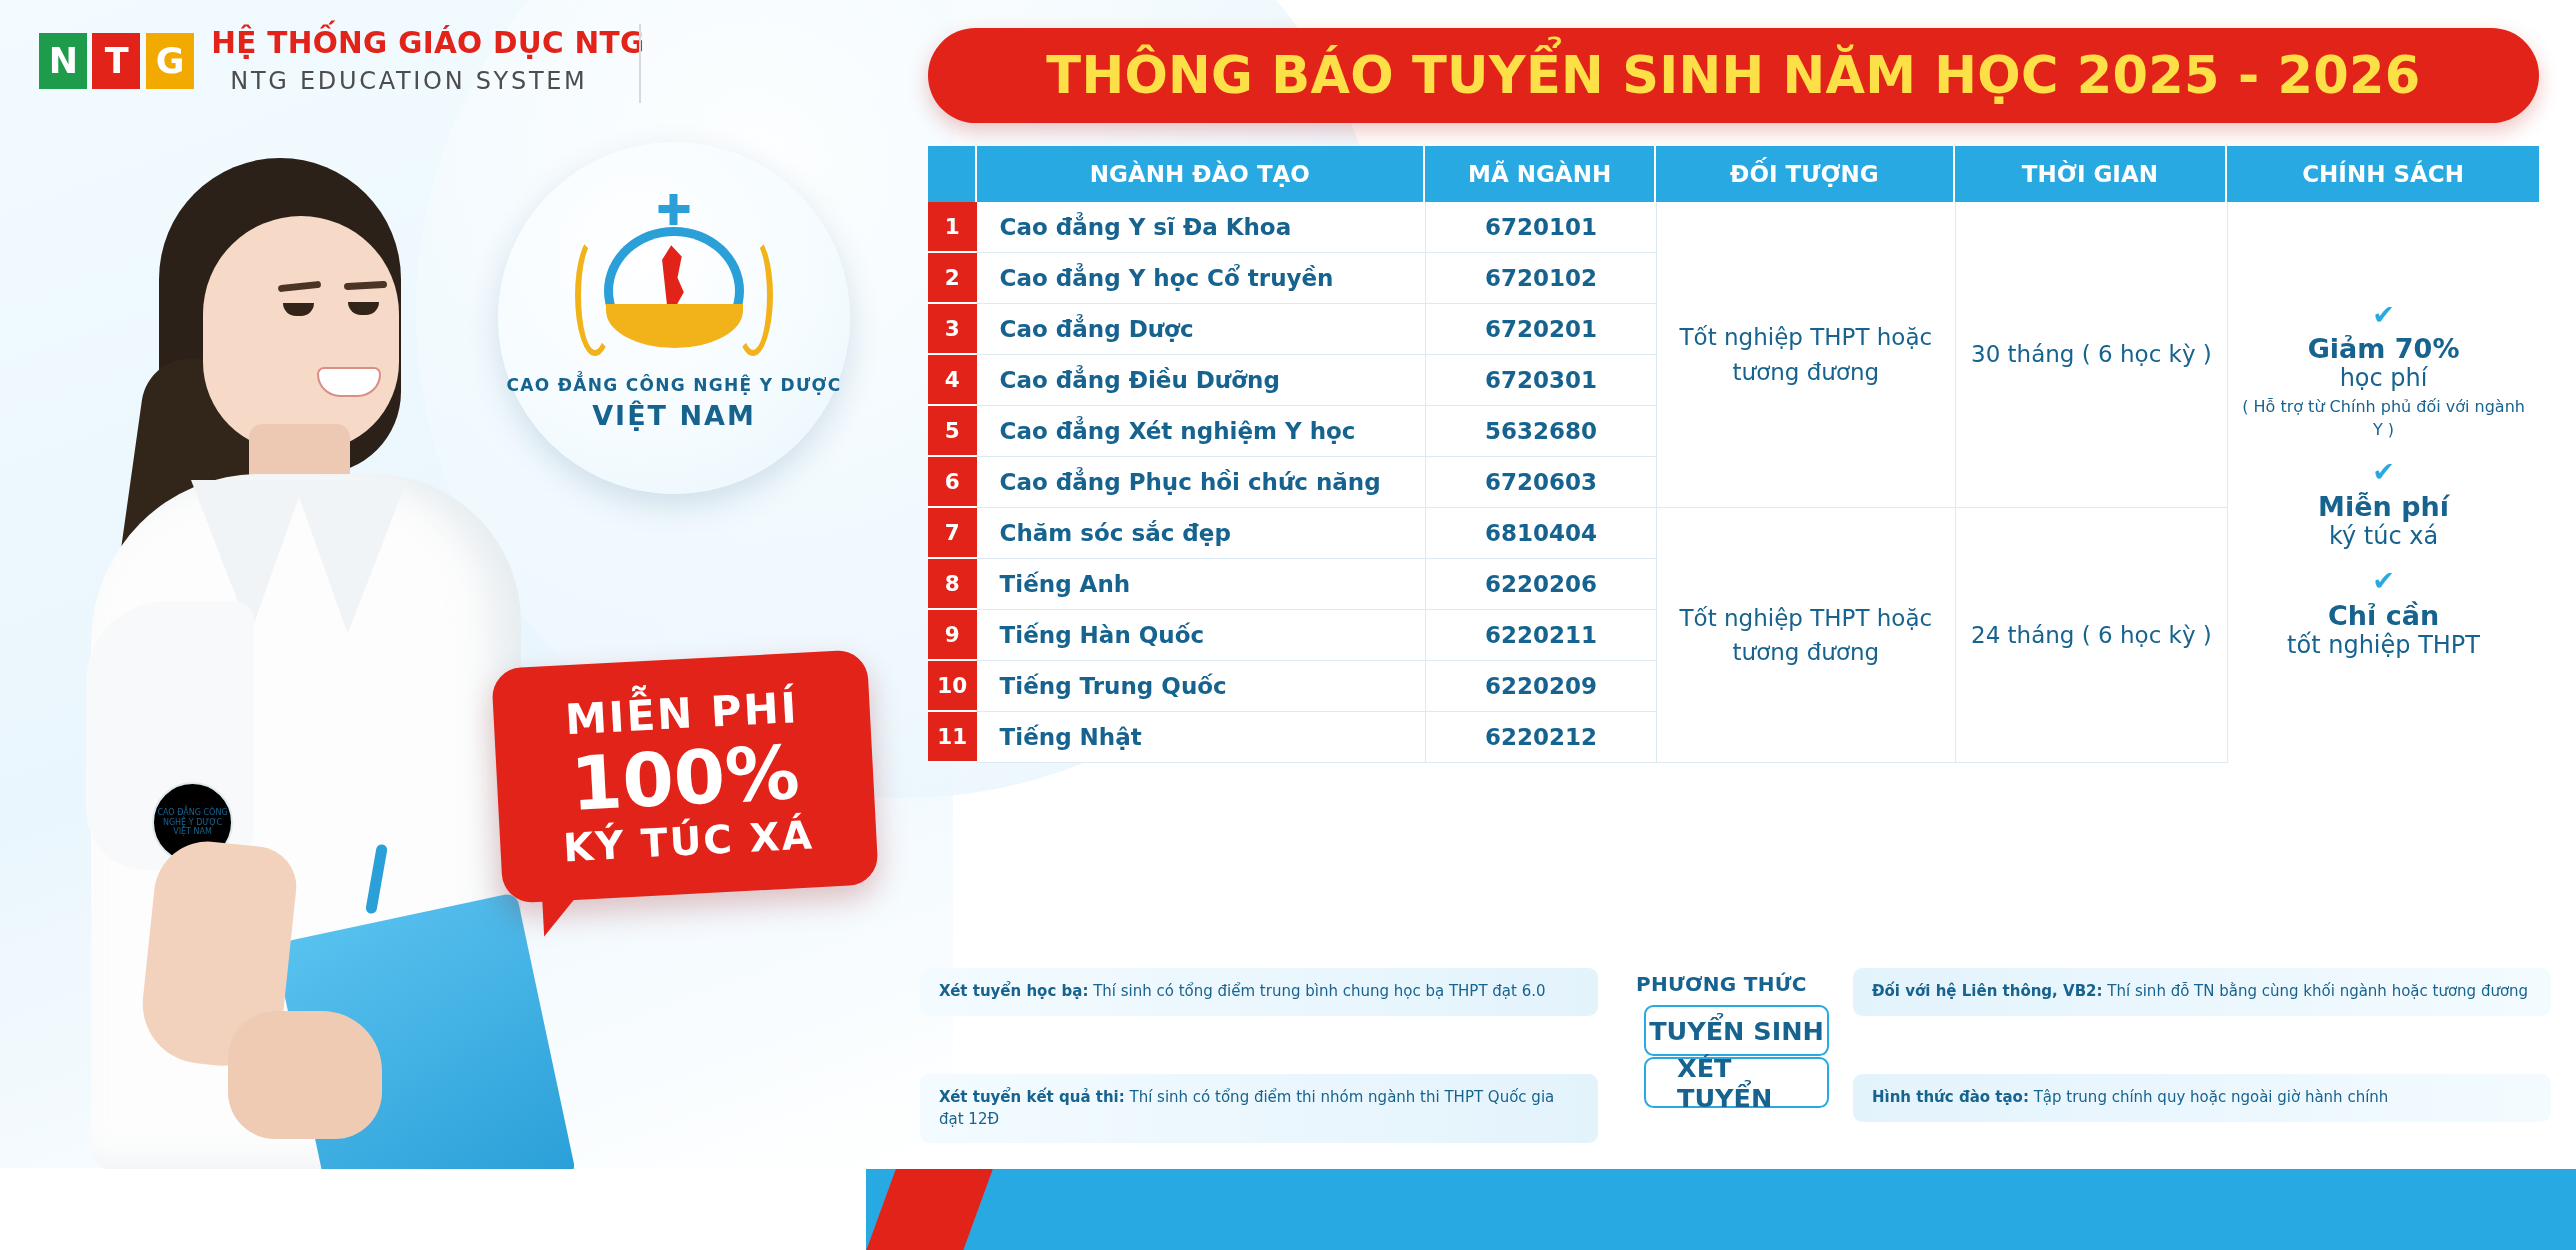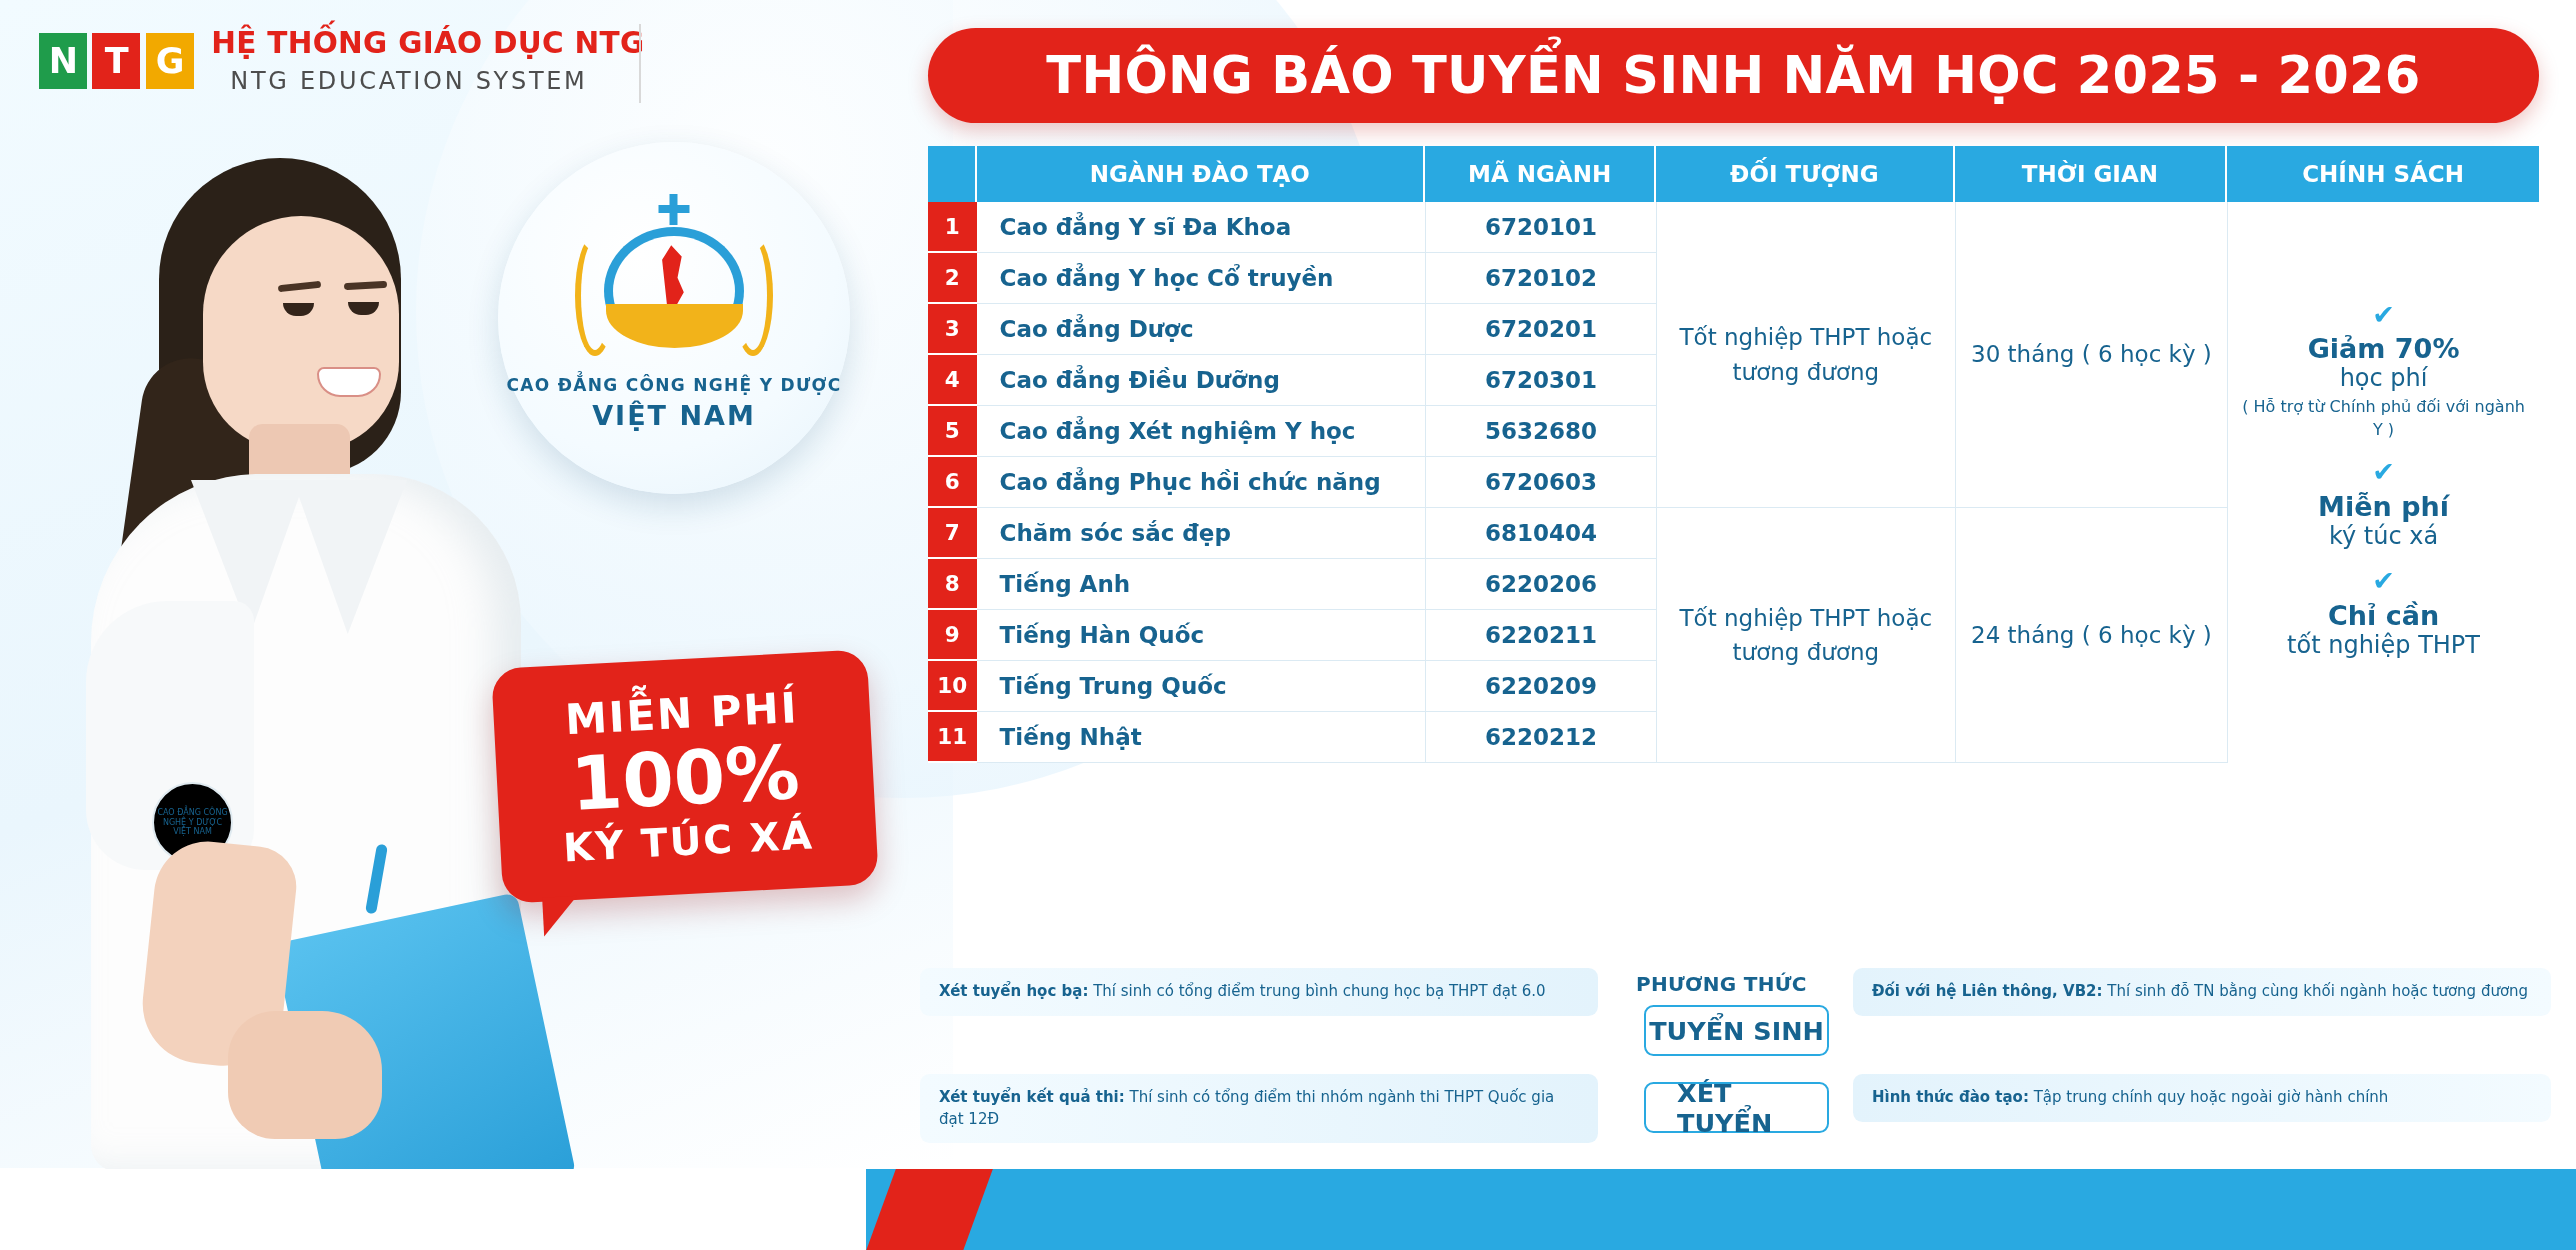--- a/index.html
+++ b/index.html
@@ -302,21 +302,21 @@
   }
 
   
   .headline {
     position: absolute;
     left: 928px; top: 28px;
     width: 1611px; height: 95px;
     background: #e2231a;
     border-radius: 48px;
     display: flex; align-items: center; justify-content: center;
-    color: #ffffff;
+    color: #fde047;
     font-size: 51px;
     font-weight: 700;
     letter-spacing: 0.3px;
     font-family: "DejaVu Sans", sans-serif;
     box-shadow: 0 8px 20px rgba(190,30,25,.25);
   }
 
   
   .table-wrap {
     position: absolute;
@@ -427,21 +427,21 @@
   }
   .method-top { font-size: 20px; font-weight: 700; margin-top: 10.7px; letter-spacing: 0.3px; }
   .method-pill {
     margin: 9.4px auto 0;
     width: 185px; height: 51px;
     border: 2.7px solid #29a9e1;
     border-radius: 9.4px;
     display: flex; align-items: center; justify-content: center;
     font-size: 25.5px; font-weight: 700; color: #17638f;
   }
-  .method-pill.second { margin-top: 26px; padding-left: 31px; }
+  .method-pill.second { margin-top: 1px; padding-left: 31px; }
 </style>
 </head>
 <body>
 
 <div class="poster">
 
   <div class="bg-soft-left"></div>
   <div class="bg-arc"></div>
 
   <div class="logo-wrap">

